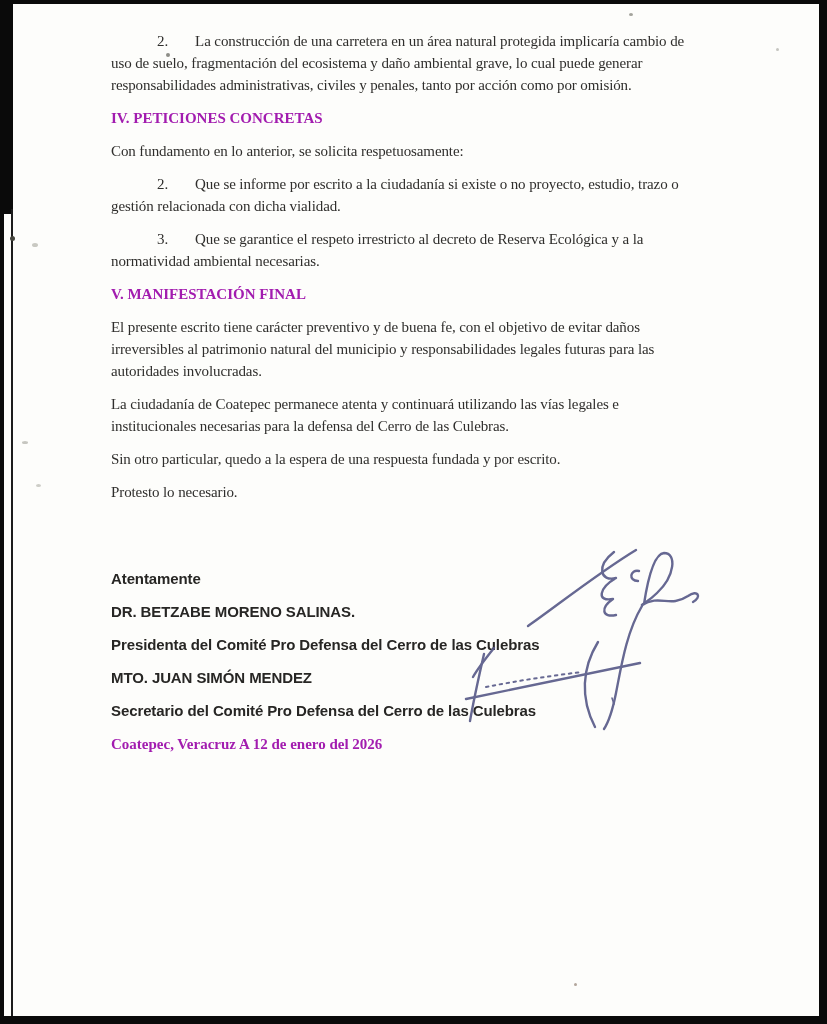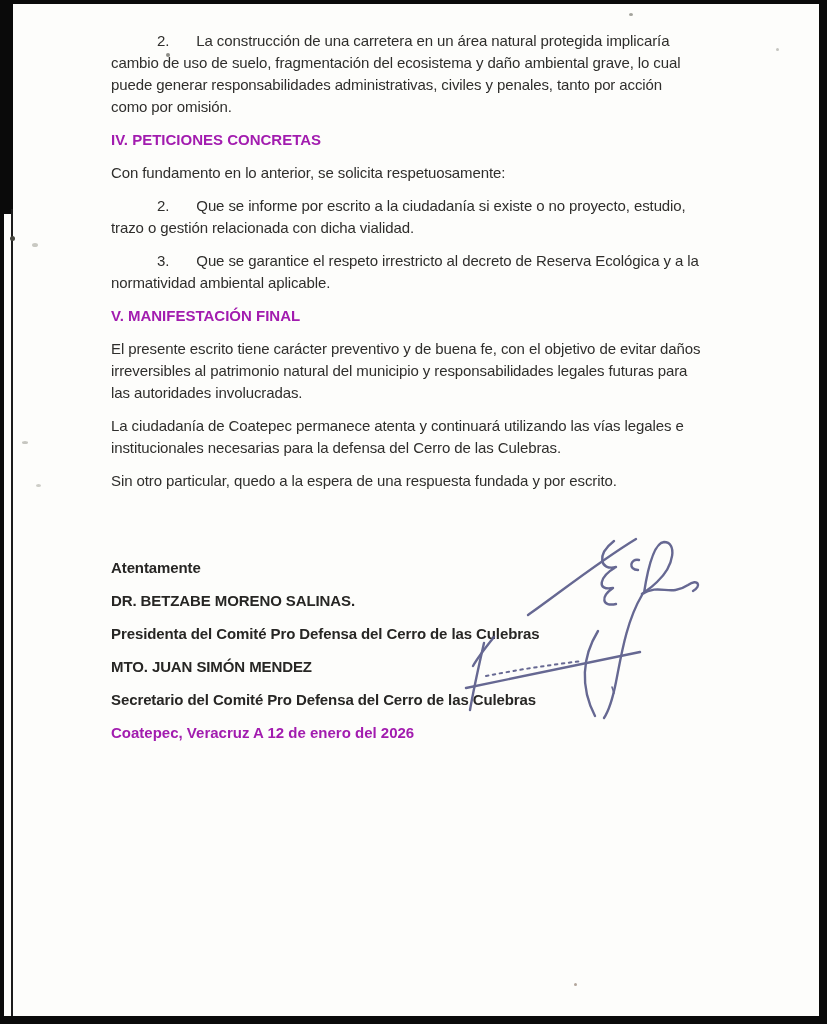--- a/index.html
+++ b/index.html
@@ -16,21 +16,21 @@
   
   .edge-left-thick{position:absolute;left:0;top:0;width:9px;height:210px;background:#0a0a0a;}
   .edge-left-hairline{position:absolute;left:7px;top:205px;width:2px;bottom:0;background:#1c1c1c;}
   .speck{position:absolute;border-radius:50%;}
 
   .content{
     position:absolute;left:107px;top:26px;width:591px;
     color:#2f2e2c;font-size:15px;line-height:22px;
     letter-spacing:-0.1px;
   }
-  .content p{margin:0 0 11px 0;}
+  .content p{margin:0 0 11px 0;font-family:Liberation Serif, serif;}
   .pnum{margin-left:46px;margin-right:27px;}
   .heading{font-weight:700;color:#a21caf;letter-spacing:0;}
   .sig-block{
     width:556px;text-align:left;font-weight:700;color:#272624;
     margin-top:65px;position:relative;
   }
   .sig-line{line-height:22px;margin-bottom:11px;}
   .signatures{position:absolute;left:335px;top:-30px;pointer-events:none;}
   .dateline{text-align:left;margin-top:74px;margin-bottom:0;}
 </style>
@@ -55,27 +55,28 @@
     <p><span class="pnum">2.</span><span>La construcción de una carretera en un área natural protegida implicaría cambio de uso de suelo, fragmentación del ecosistema y daño ambiental grave, lo cual puede generar responsabilidades administrativas, civiles y penales, tanto por acción como por omisión.</span></p>
 
 
     <p class="heading">IV. PETICIONES CONCRETAS</p>
 
     <p>Con fundamento en lo anterior, se solicita respetuosamente:</p>
 
 
     <p><span class="pnum">2.</span><span>Que se informe por escrito a la ciudadanía si existe o no proyecto, estudio, trazo o gestión relacionada con dicha vialidad.</span></p>
 
-    <p><span class="pnum">3.</span><span>Que se garantice el respeto irrestricto al decreto de Reserva Ecológica y a la normatividad ambiental aplicable.</span></p>
+    <p><span class="pnum">3.</span><span>Que se garantice el respeto irrestricto al decreto de Reserva Ecológica y a la normatividad ambiental necesarias.</span></p>
 
     <p class="heading">V. MANIFESTACIÓN FINAL</p>
 
     <p>El presente escrito tiene carácter preventivo y de buena fe, con el objetivo de evitar daños irreversibles al patrimonio natural del municipio y responsabilidades legales futuras para las autoridades involucradas.</p>
     <p>La ciudadanía de Coatepec permanece atenta y continuará utilizando las vías legales e institucionales necesarias para la defensa del Cerro de las Culebras.</p>
     <p>Sin otro particular, quedo a la espera de una respuesta fundada y por escrito.</p>
+    <p>Protesto lo necesario.</p>
 
     <div class="sig-block">
       <div class="sig-line">Atentamente</div>
       <div class="sig-line">DR. BETZABE MORENO SALINAS.</div>
       <div class="sig-line">Presidenta del Comité Pro Defensa del Cerro de las Culebras</div>
       <div class="sig-line">MTO. JUAN SIMÓN MENDEZ</div>
       <div class="sig-line">Secretario del Comité Pro Defensa del Cerro de las Culebras</div>
 
       <svg class="signatures" width="290" height="235" viewBox="0 0 290 235" fill="none" stroke="#565887" stroke-width="2.4" stroke-linecap="round" stroke-linejoin="round" opacity="0.9">
 

